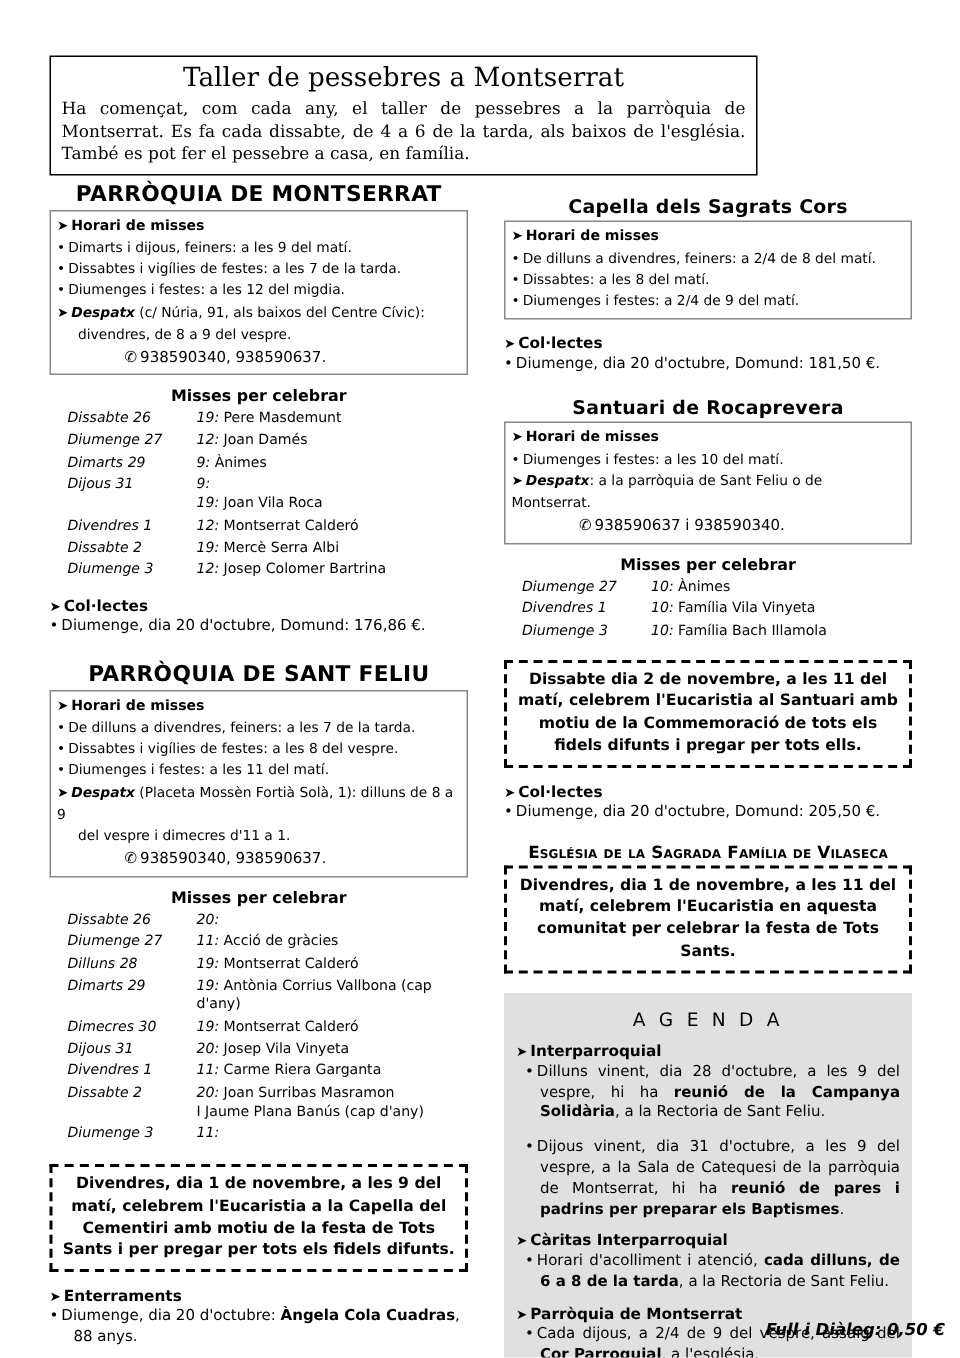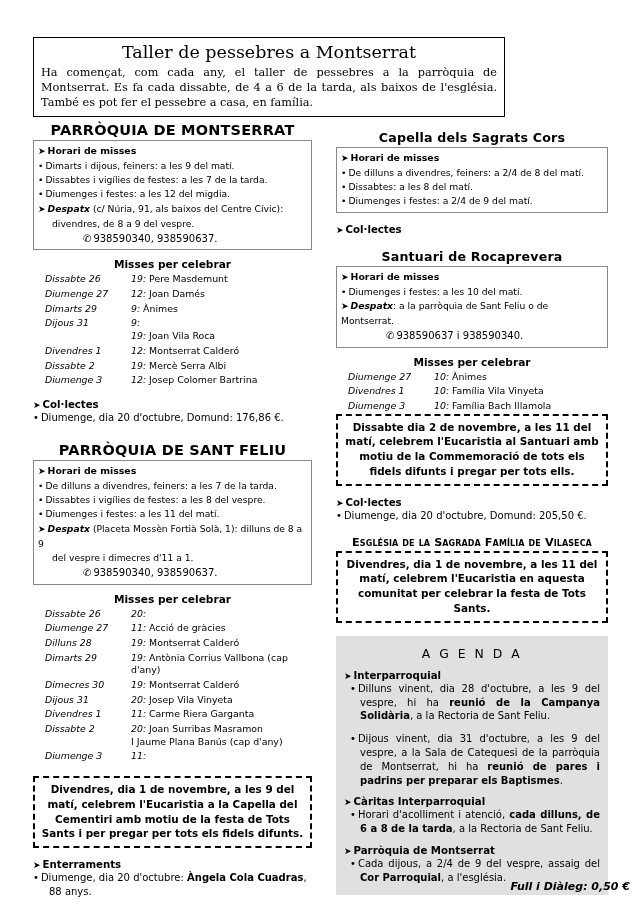--- a/index.html
+++ b/index.html
@@ -375,20 +375,23 @@
       </span>
       <span class="ln">
         <span class="bul">•</span><span>Diumenges i festes: a 2/4 de 9 del matí.</span>
       </span>
     </div>
 
     <div class="block">
       <div class="hd">
         <span class="arrow">➤</span><span>Col·lectes</span>
       </div>
+      <span class="item">
+        <span class="bul">•</span><span>Diumenge, dia 20 d'octubre, Domund: 181,50 €.</span>
+      </span>
     </div>
 
     <h2 class="sec-title small" style="margin-top:14px">Santuari de Rocaprevera</h2>
     <div class="infobox">
       <span class="ln hd">
         <span class="arrow">➤</span><span>Horari de misses</span>
       </span>
       <span class="ln">
         <span class="bul">•</span><span>Diumenges i festes: a les 10 del matí.</span>
       </span>
@@ -411,21 +414,21 @@
         <td class="day">Divendres 1</td>
         <td class="ev"><i>10:</i> <span>Família Vila Vinyeta</span></td>
       </tr>
       <tr>
         <td class="day">Diumenge 3</td>
         <td class="ev"><i>10:</i> <span>Família Bach Illamola</span></td>
       </tr>
     </tbody>
       </table>
 
-    <div class="dashbox" style="margin-top:0">Dissabte dia 2 de novembre, a les 11 del matí, celebrem l'Eucaristia al Santuari amb motiu de la Commemoració de tots els fidels difunts i pregar per tots ells.</div>
+    <div class="dashbox" style="margin-top:11px">Dissabte dia 2 de novembre, a les 11 del matí, celebrem l'Eucaristia al Santuari amb motiu de la Commemoració de tots els fidels difunts i pregar per tots ells.</div>
 
     <div class="block">
       <div class="hd">
         <span class="arrow">➤</span><span>Col·lectes</span>
       </div>
       <span class="item">
         <span class="bul">•</span><span>Diumenge, dia 20 d'octubre, Domund: 205,50 €.</span>
       </span>
     </div>
 

